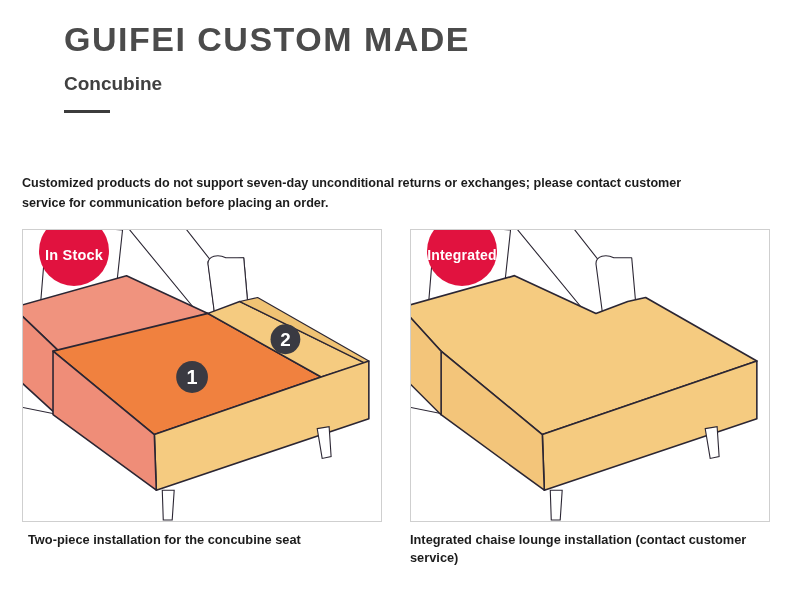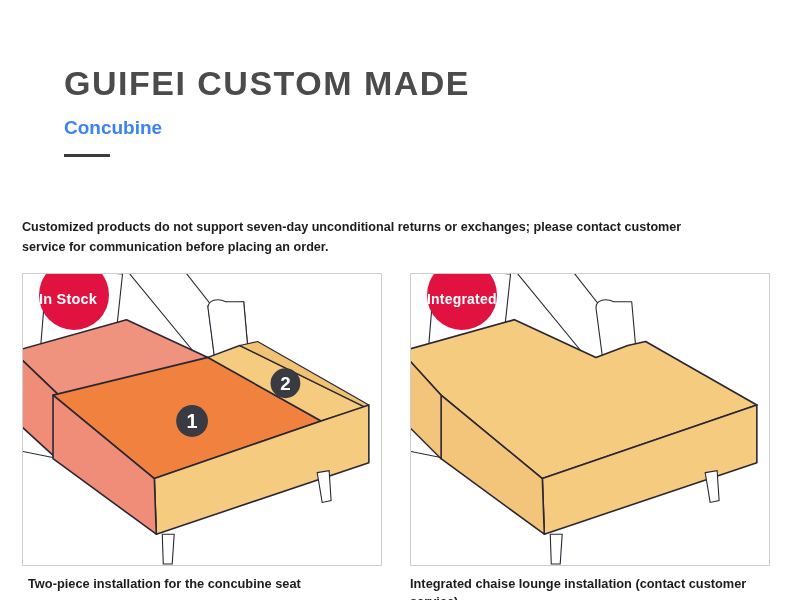--- a/index.html
+++ b/index.html
@@ -8,38 +8,37 @@
     height: 600px;
     background: #ffffff;
     font-family: "Liberation Sans", sans-serif;
     overflow: hidden;
   }
   #page {
     position: relative;
     width: 790px;
     height: 444px;
     background: #ffffff;
-    margin-top: 44px;
   }
 
   
   .header { position: absolute; left: 64px; top: 20px; width: 700px; }
   .main-title {
     font-size: 34px;
     font-weight: bold;
     color: #4b4b4b;
     letter-spacing: 1.5px;
     line-height: 1.15;
     white-space: nowrap;
   }
   .sub-title {
     margin-top: 12px;
     font-size: 19px;
     font-weight: bold;
-    color: #3b82f6;
+    color: #404040;
     line-height: 1.32;
     max-width: 260px;
   }
   .divider {
     margin-top: 14px;
     width: 46px;
     height: 3px;
     background: #3c3c3c;
   }
 
@@ -79,20 +78,21 @@
   .corner-badge {
     position: absolute;
     left: 16px;
     top: -14px;
     width: 70px;
     height: 70px;
     border-radius: 50%;
     background: #e1123f;
     display: flex;
     align-items: center;
+    justify-content: center;
     z-index: 4;
   }
   .corner-badge span {
     color: #ffffff;
     font-size: 14.5px;
     font-weight: bold;
     white-space: nowrap;
     letter-spacing: 0.2px;
     transform: translateY(4px);
   }

